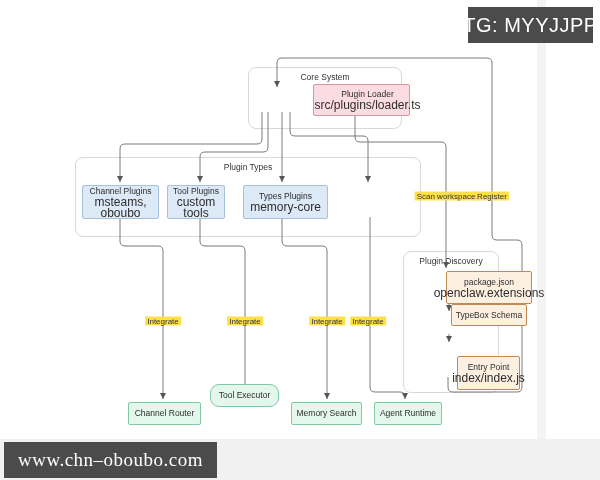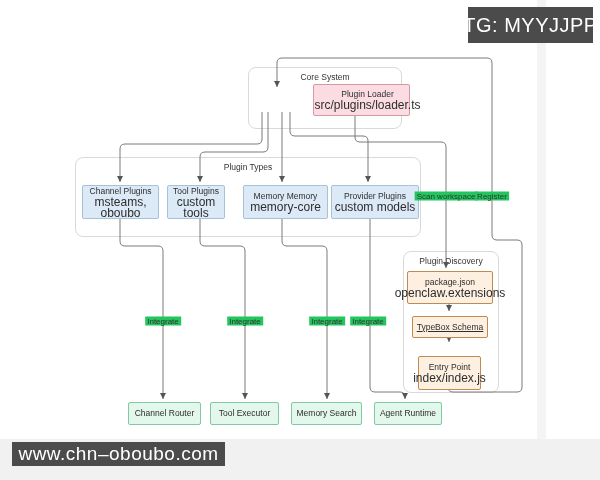--- a/index.html
+++ b/index.html
@@ -8,44 +8,44 @@
     font-family:"Liberation Sans",sans-serif;overflow:hidden;
   }
   .gutter-v{position:absolute;left:537px;top:0;width:9px;height:440px;background:#f4f4f4;}
   .gutter-b{position:absolute;left:0;top:439px;width:600px;height:41px;background:#f1f1f1;}
   .overlay-box{
     position:absolute;background:var(--overlay-bg,#4b4b4b);color:var(--overlay-text,#fff);
     display:flex;align-items:center;justify-content:center;
     font-size:20px;letter-spacing:0.5px;white-space:nowrap;
   }
   #tg-box{left:468px;top:7px;width:125px;height:36px;}
-  #wm-box{left:12px;top:442px;width:213px;height:24px;font-size:19px;}
+  #wm-box{left:4px;top:442px;width:213px;height:36px;font-size:19px;font-family:Liberation Serif, serif;}
   .container-box{
     position:absolute;background:#ffffff;border:1px solid var(--container-border,#d9d9d9);
     border-radius:8px;z-index:1;
   }
   .container-label{
     position:absolute;top:4px;left:0;right:0;text-align:center;
     font-size:8.5px;color:#333;
   }
   svg.edges{position:absolute;left:0;top:0;z-index:2;}
   .node{
     position:absolute;z-index:3;border:1px solid;border-radius:2px;
     display:flex;flex-direction:column;align-items:center;justify-content:center;
     text-align:center;color:#2d2d2d;line-height:11px;
   }
   .node .nt{font-size:8.5px;}
   .node .ns{font-size:12px;}
   .pink{background:var(--node-pink-fill,#fbdce2);border-color:var(--node-pink-border,#d898a3);}
   .blue{background:var(--node-blue-fill,#dceaf7);border-color:var(--node-blue-border,#a6c1da);}
-  .orange{background:var(--node-orange-fill,#fdf0e1);border-color:var(--node-orange-border,#c08b53);}
+  .orange{background:var(--node-orange-fill,#fdf0e1);border-color:var(--node-orange-border,#c08b53);margin-left:39px;}
   .green{background:var(--node-green-fill,#e3f7ec);border-color:var(--node-green-border,#7fc9a3);}
   .edge-label{
     position:absolute;z-index:4;transform:translate(-50%,-50%);
-    background:#22c55e;padding:0 2px;font-size:8px;color:#333;white-space:nowrap;text-align:center;
+    background:#fde047;padding:0 2px;font-size:8px;color:#333;white-space:nowrap;text-align:center;
   }
 </style>
 </head>
 <body>
 
 <div class="screenshot">
 
   <div class="gutter-v"></div>
   <div class="gutter-b"></div>
 
@@ -88,44 +88,40 @@
 
   <div class="node blue" style="left:82px;top:185px;width:75px;height:32px;">
     <div class="nt">Channel Plugins</div>
     <div class="ns">msteams, oboubo</div>
   </div>
   <div class="node blue" style="left:167px;top:185px;width:56px;height:32px;">
     <div class="nt">Tool Plugins</div>
     <div class="ns">custom tools</div>
   </div>
   <div class="node blue" style="left:243px;top:185px;width:83px;height:32px;">
-    <div class="nt">Memory Memory</div>
+    <div class="nt">Types Plugins</div>
     <div class="ns">memory-core</div>
-  </div>
-  <div class="node blue" style="left:331px;top:185px;width:86px;height:32px;">
-    <div class="nt">Provider Plugins</div>
-    <div class="ns">custom models</div>
   </div>
 
   <div class="node orange" style="left:407px;top:271px;width:84px;height:31px;">
     <div class="nt">package.json</div>
     <div class="ns">openclaw.extensions</div>
   </div>
-  <div class="node orange" style="left:412px;top:316px;width:74px;height:20px;text-decoration:underline;">
+  <div class="node orange" style="left:412px;top:304px;width:74px;height:20px;">
     <div class="nt">TypeBox Schema</div>
   </div>
   <div class="node orange" style="left:418px;top:356px;width:61px;height:32px;align-items:center;">
     <div class="nt">Entry Point</div>
     <div class="ns">index/index.js</div>
   </div>
 
   <div class="node green" style="left:128px;top:402px;width:71px;height:21px;">
     <div class="nt">Channel Router</div>
   </div>
-  <div class="node green" style="left:210px;top:402px;width:67px;height:21px;">
+  <div class="node green" style="left:210px;top:384px;width:67px;height:21px;border-radius:9px;">
     <div class="nt">Tool Executor</div>
   </div>
   <div class="node green" style="left:291px;top:402px;width:69px;height:21px;">
     <div class="nt">Memory Search</div>
   </div>
   <div class="node green" style="left:374px;top:402px;width:66px;height:21px;">
     <div class="nt">Agent Runtime</div>
   </div>
 
   <div class="edge-label" style="left:446px;top:196px;">Scan workspace</div>

